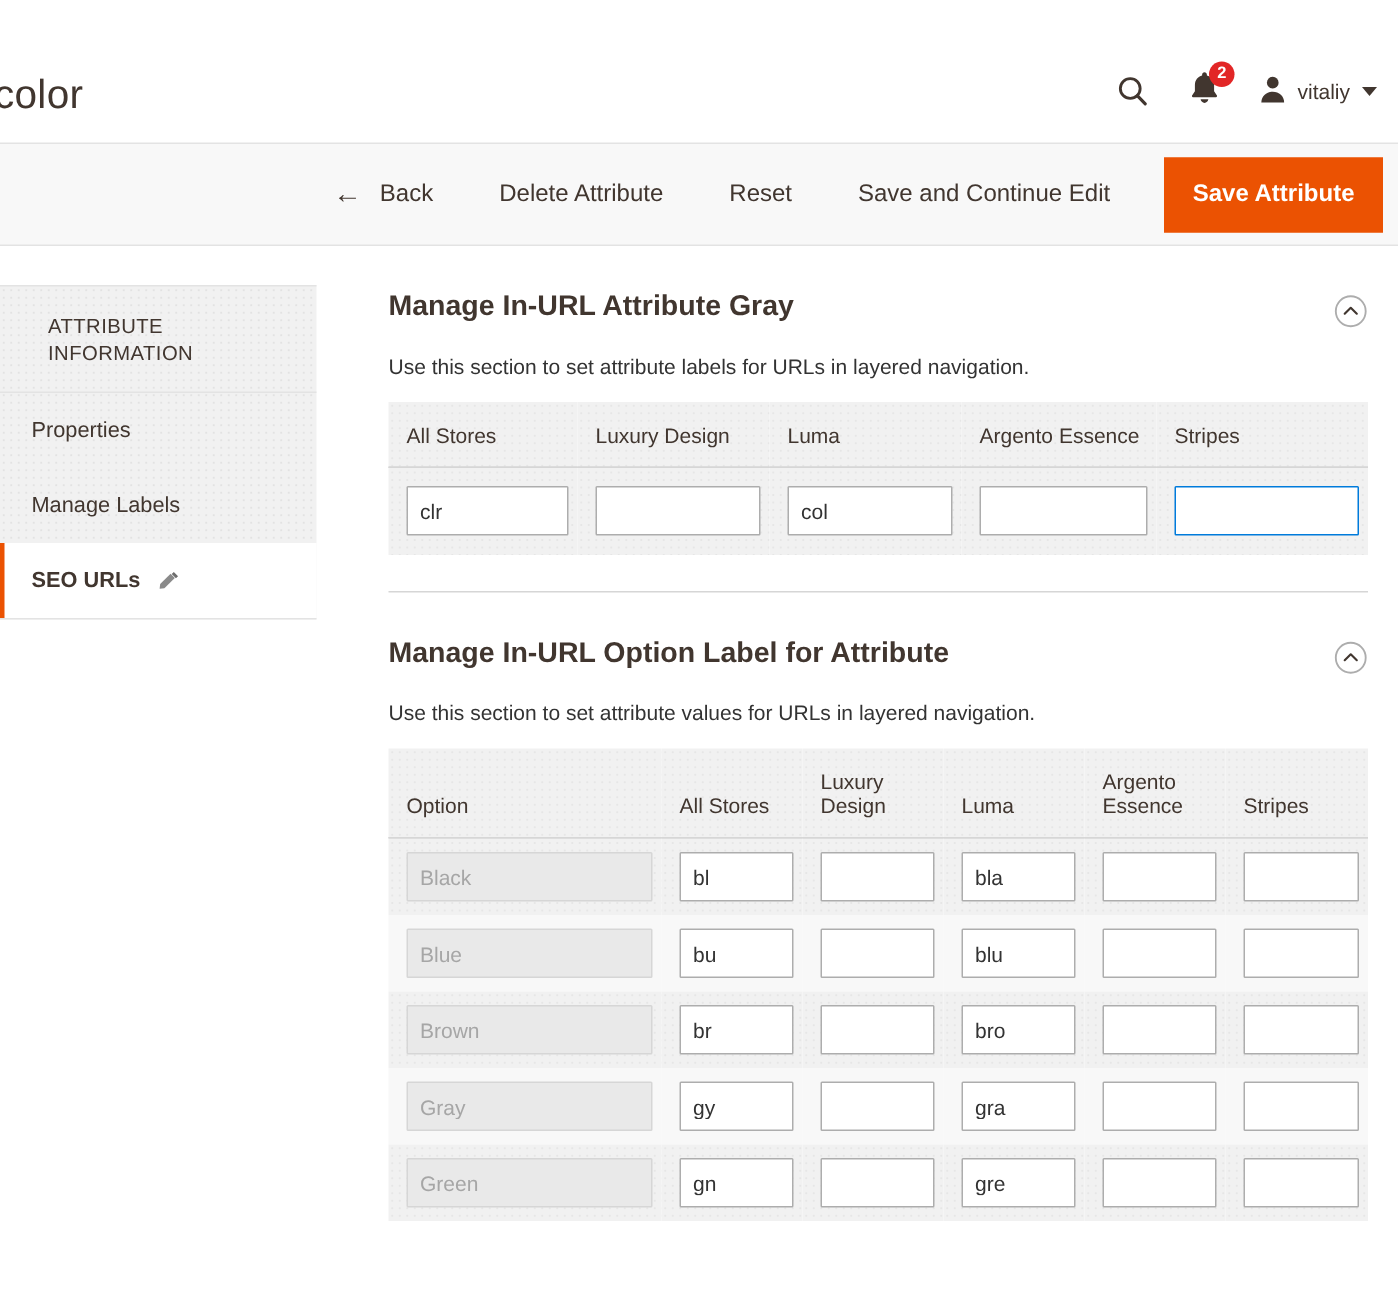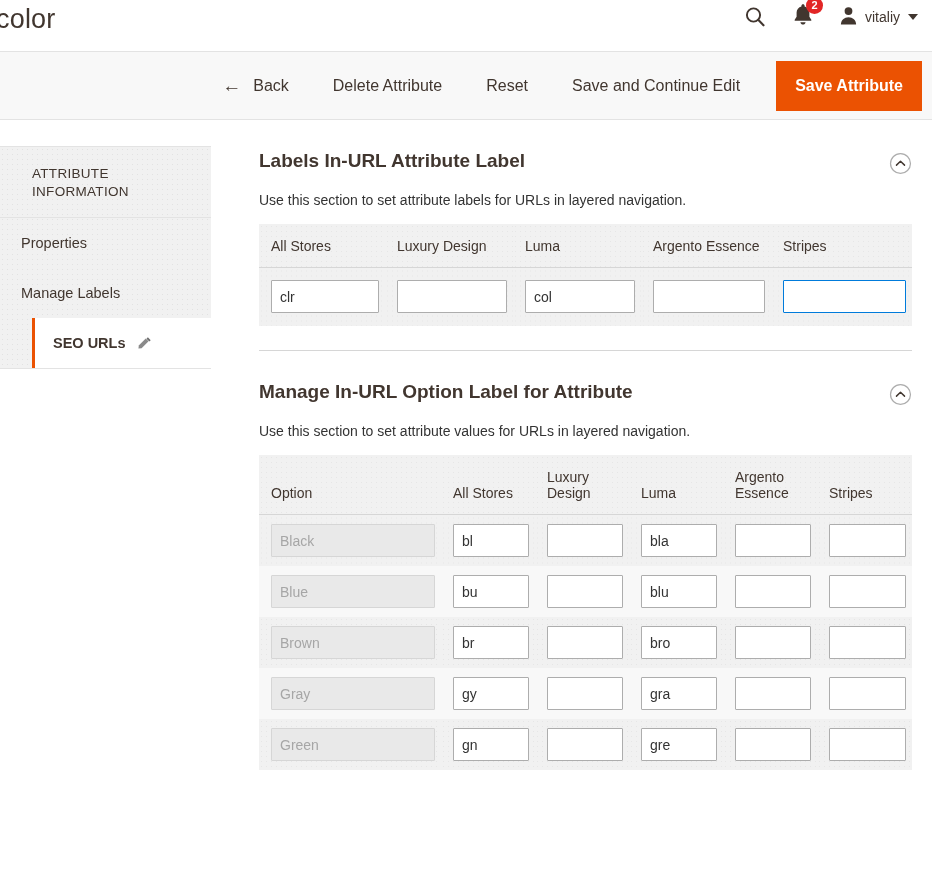--- a/index.html
+++ b/index.html
@@ -10,20 +10,21 @@
     font-family: "Liberation Sans", sans-serif;
     overflow: hidden;
   }
 
   
   .page-header {
     position: relative;
     height: 52px;
     background: #ffffff;
     border-bottom: 1px solid #e3e3e3;
+    margin-top: 44px;
   }
   .page-title {
     position: absolute;
     left: -4px; top: 4px;
     font-size: 27px;
     font-weight: 400;
     color: #41362f;
     letter-spacing: .2px;
     white-space: nowrap;
   }
@@ -149,21 +150,20 @@
   }
   .side-item.active {
     background: #ffffff;
     font-weight: 700;
     border-left: 3px solid #eb5202;
     padding-left: 18px;
     background-image: none;
     display: flex;
     align-items: center;
     gap: 11px;
-    margin-left: 32px;
   }
   .pencil-icon { display: inline-flex; }
 
   .content {
     flex: 1 1 auto;
     padding: 28px 20px 0 48px;
     min-width: 0;
   }
   .section-head {
     display: flex;
@@ -319,21 +319,21 @@
           </svg>
         </span>
       </div>
     </div>
   </div>
 
   <div class="content">
 
     <div class="section">
       <div class="section-head">
-        <h2 class="section-title">Labels In-URL Attribute Label</h2>
+        <h2 class="section-title">Manage In-URL Attribute Gray</h2>
         <button class="collapse-toggle" aria-label="collapse">
           <svg width="23" height="23" viewBox="0 0 24 24">
             <circle cx="12" cy="12" r="10.4" fill="none" stroke="#adadad" stroke-width="1.3"></circle>
             <path d="M7.8 13.7L12 9.6l4.2 4.1" fill="none" stroke="#41362f" stroke-width="1.5" stroke-linecap="round" stroke-linejoin="round"></path>
           </svg>
         </button>
       </div>
       <p class="section-note">Use this section to set attribute labels for URLs in layered navigation.</p>
 
       <table class="sw plain">

